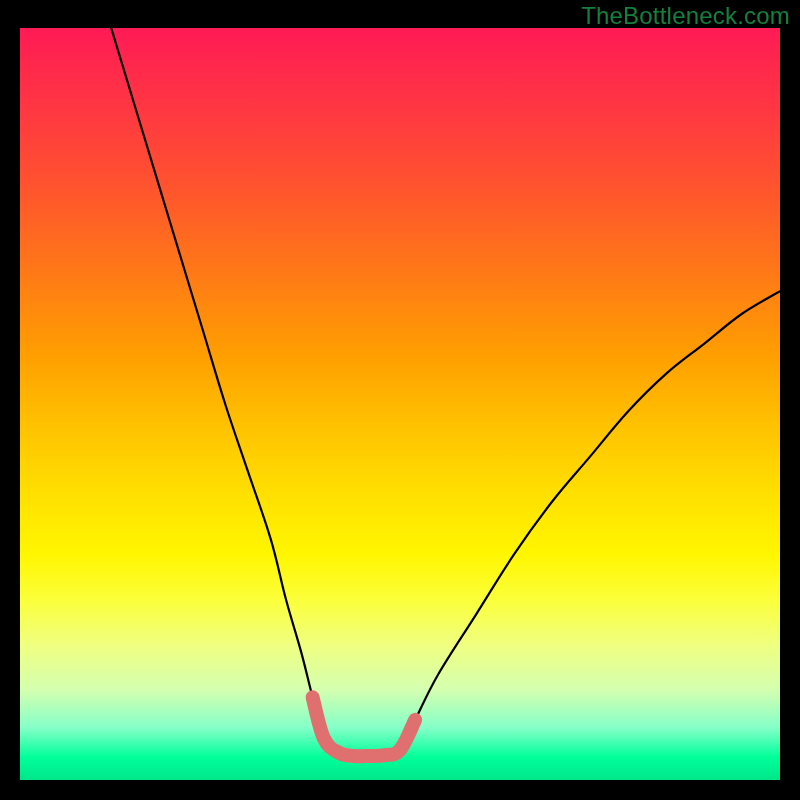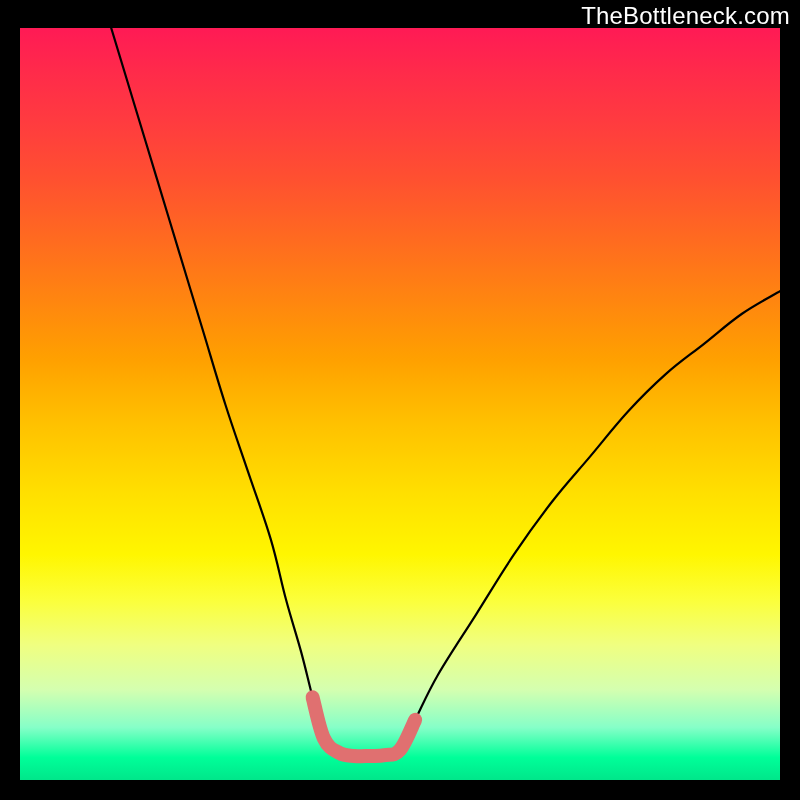--- a/index.html
+++ b/index.html
@@ -14,21 +14,21 @@
   .frame {
     position: relative;
     width: 800px;
     height: 800px;
     background: #000;
   }
   .watermark {
     position: absolute;
     top: 2px;
     right: 10px;
-    color: #ffffff;
+    color: #15803d;
     font-size: 24px;
     font-weight: 500;
     letter-spacing: 0.2px;
     z-index: 10;
   }
   .plot-area {
     position: absolute;
     left: 20px;
     top: 28px;
     width: 760px;

